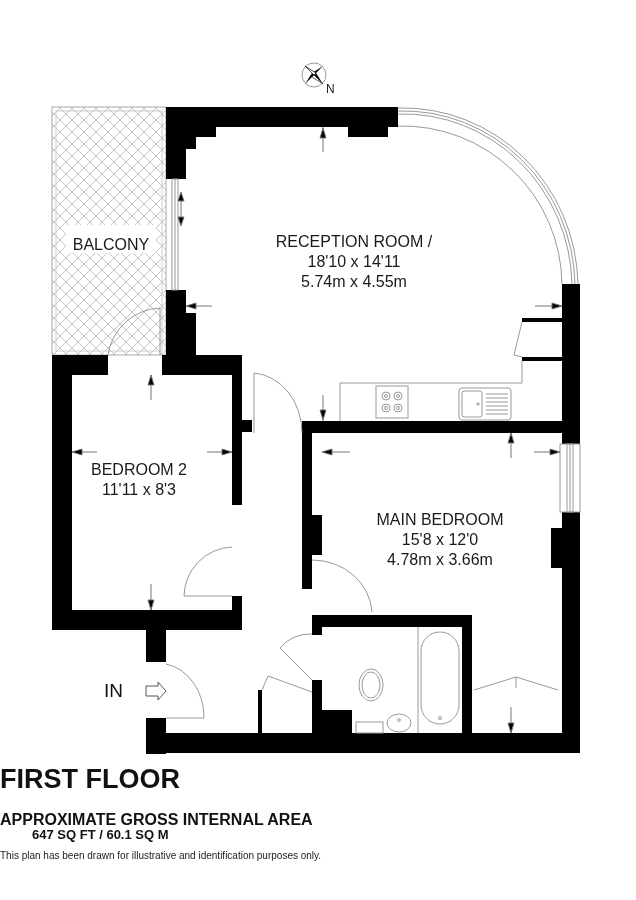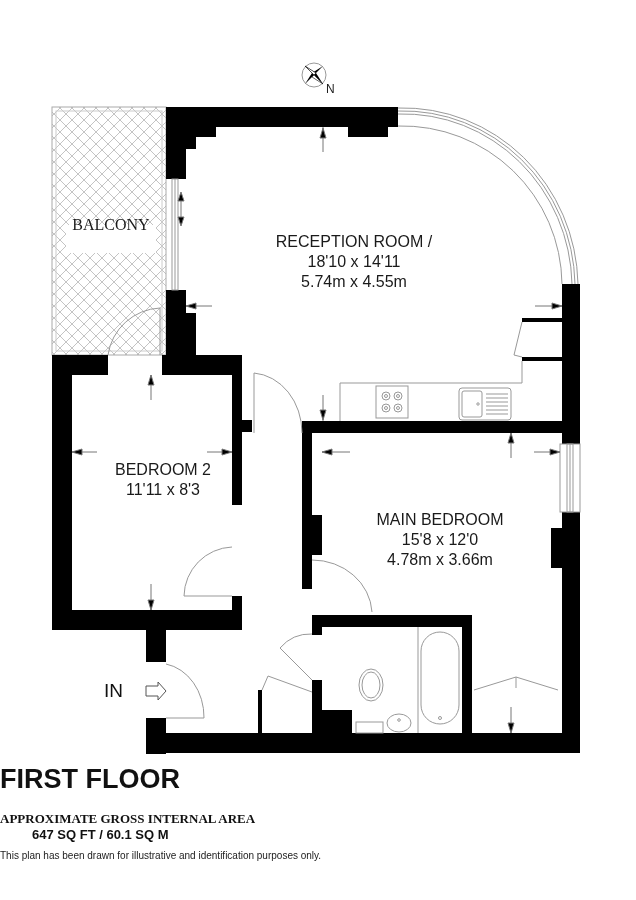--- a/index.html
+++ b/index.html
@@ -189,37 +189,37 @@
       <path d="M508 723 L511 733 L514 723 Z"></path>
   </g>
 
   <g fill="none" stroke="#555" stroke-width="1">
     <path d="M146 686 L158 686 L158 682 L166 691 L158 700 L158 696 L146 696 Z"></path>
   </g>
 </svg>
 
 <div class="label" style="left:326px; top:82px; font-size:12px; line-height:14px;">N</div>
 
-<div class="label" style="left:62px; top:215px; width:98px;font-family:Liberation Serif, serif;">BALCONY</div>
+<div class="label" style="left:62px; top:235px; width:98px;">BALCONY</div>
 
 <div class="label" style="left:254px; top:232px; width:200px;">
   <span>RECEPTION ROOM /</span>
   <span>18'10 x 14'11</span>
   <span>5.74m x 4.55m</span>
 </div>
 
-<div class="label" style="left:72px; top:460px; width:134px;margin-left:24px;">
+<div class="label" style="left:72px; top:460px; width:134px;">
   <span>BEDROOM 2</span>
   <span>11'11 x 8'3</span>
 </div>
 
 <div class="label" style="left:350px; top:510px; width:180px;">
   <span>MAIN BEDROOM</span>
   <span>15'8 x 12'0</span>
   <span>4.78m x 3.66m</span>
 </div>
 
 <div class="in-label" style="left:104px; top:680px;">IN</div>
 
 <div class="title" style="top:764px; font-size:27px;">FIRST FLOOR</div>
-<div class="title" style="top:811px; font-size:13px;font-family:Liberation Serif, serif;">APPROXIMATE GROSS INTERNAL AREA</div>
+<div class="title" style="top:811px; font-size:16px;">APPROXIMATE GROSS INTERNAL AREA</div>
 <div class="title" style="top:827px; font-size:13px;padding-left:32px;">647 SQ FT / 60.1 SQ M</div>
 <div class="title" style="top:850px; font-size:10px; font-weight:normal; color:#222;">This plan has been drawn for illustrative and identification purposes only.</div>
 
 </body></html>

